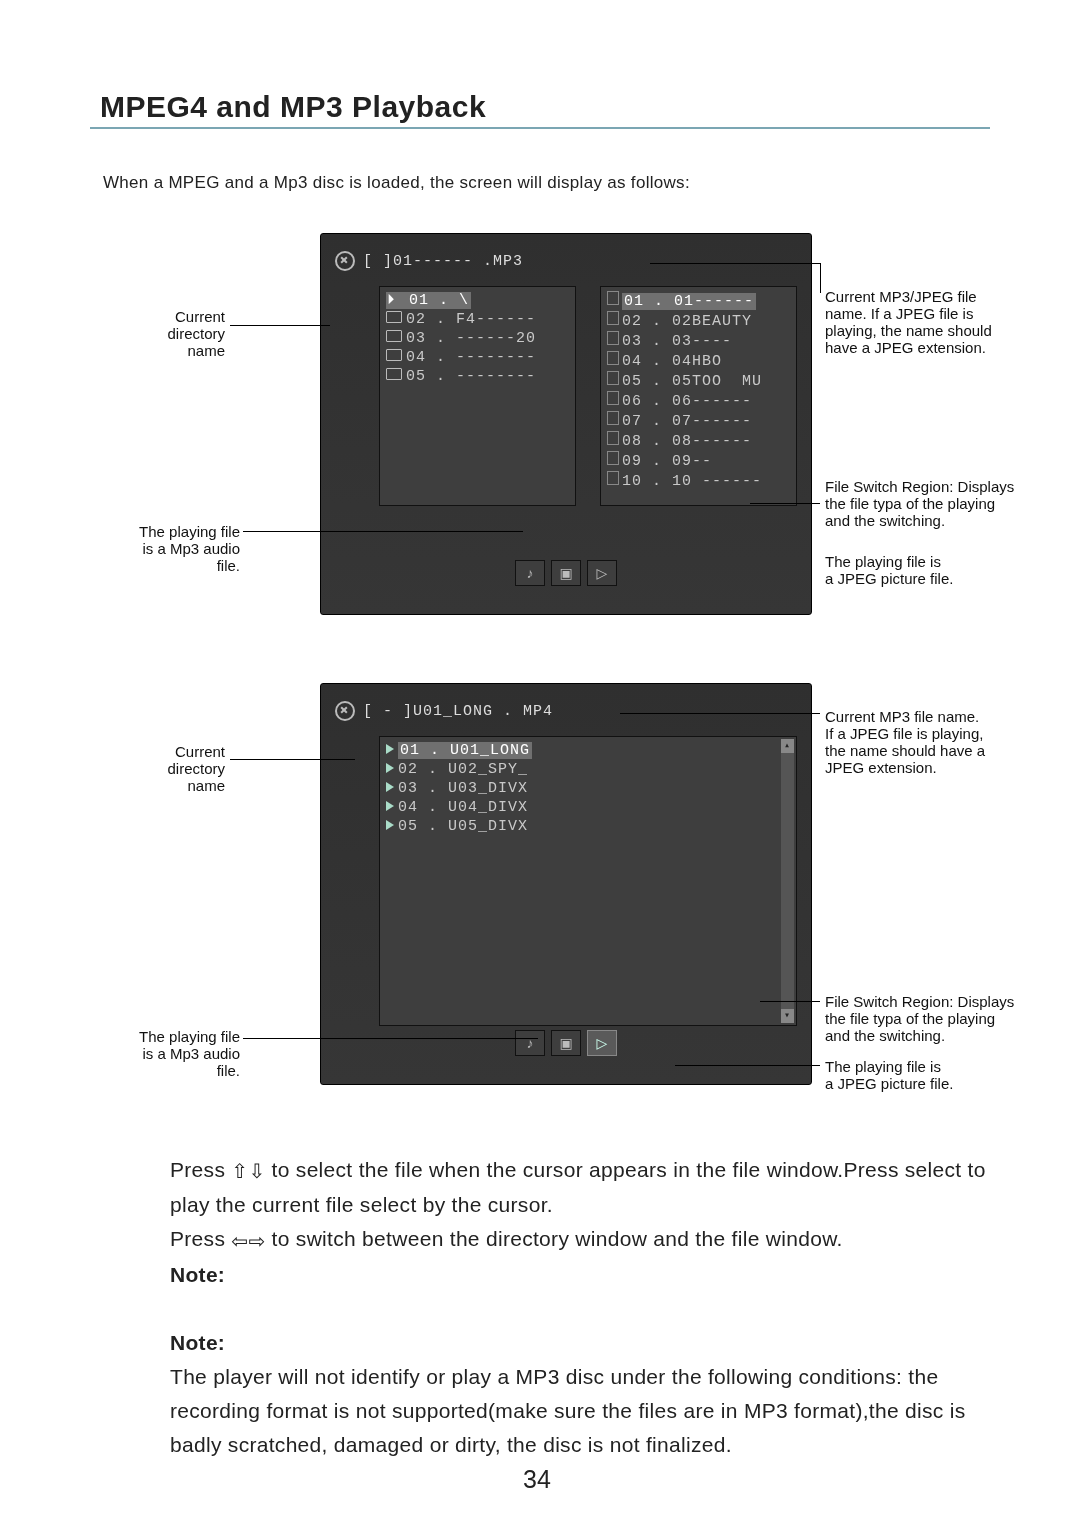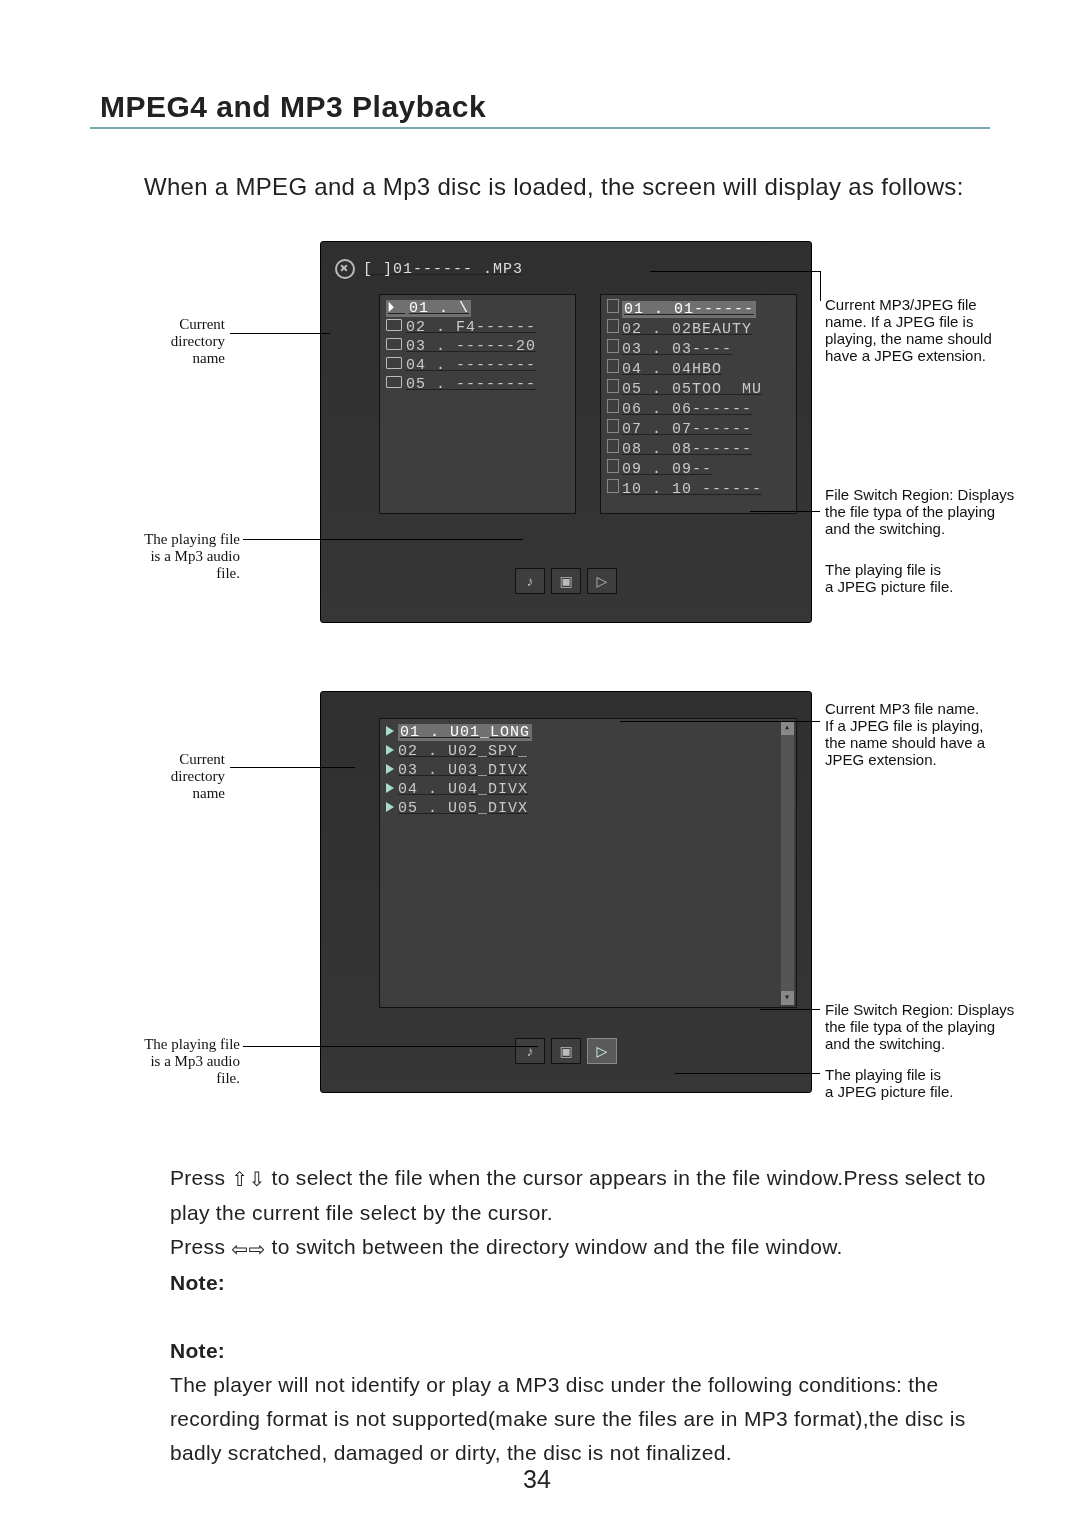--- a/index.html
+++ b/index.html
@@ -1,28 +1,28 @@
 <!DOCTYPE html>
 <html><head>
 <meta charset="utf-8">
 <style>
   html,body{margin:0;padding:0;background:#fff;}
   .page{width:1080px;height:1528px;margin:0 auto;position:relative;
         font-family:Arial,Helvetica,sans-serif;color:#222;box-sizing:border-box;
         padding:90px 60px 0 60px;}
   .title{font-size:30px;font-weight:bold;letter-spacing:.5px;margin:0 0 2px 40px;}
   .title-rule{height:2px;background:#7ba6b3;margin:3px 30px 44px 30px;}
-  .intro{font-size:24px;margin-left:84px;letter-spacing:.3px;}
+  .intro{font-size:17px;margin-left:43px;letter-spacing:.3px;}
 
   
   .shot-wrap{position:relative;margin:40px 0 35px 0;height:410px;}
   .shot{position:absolute;left:260px;top:0;width:490px;height:380px;
         background:linear-gradient(#2f2f2f,#363636);border-radius:3px;
         border:1px solid #000;}
-  .shot-inner{position:absolute;inset:14px 14px 14px 14px;text-decoration:underline;}
+  .shot-inner{position:absolute;inset:14px 14px 14px 14px;}
   .hdr{color:#ddd;font-family:"Courier New",monospace;font-size:15px;
        letter-spacing:1px;display:flex;align-items:center;gap:8px;height:26px;}
   .x-icon{display:inline-block;width:16px;height:16px;border:2px solid #bbb;
           border-radius:50%;position:relative;}
   .x-icon::before,.x-icon::after{content:"";position:absolute;left:3px;top:6px;
           width:8px;height:2px;background:#bbb;transform:rotate(45deg);}
   .x-icon::after{transform:rotate(-45deg);}
   .cols{display:flex;gap:24px;margin-top:12px;padding-left:44px;}
   .pane{flex:1;background:#3e3e3e;border:1px solid #111;height:210px;
         font-family:"Courier New",monospace;color:#c9c9c9;font-size:15px;
@@ -43,21 +43,21 @@
   .glyph.big{color:#cfe;}
   .fold{display:inline-block;width:14px;height:10px;border:1px solid #bbb;
         border-radius:1px;position:relative;background:#3e3e3e;margin-right:4px;}
   .note-ic{display:inline-block;width:10px;height:12px;border:1px solid #888;
         background:#3e3e3e;margin-right:3px;}
   .tri{display:inline-block;width:0;height:0;border-top:5px solid transparent;
        border-bottom:5px solid transparent;border-left:8px solid #aadcc8;margin-right:4px;}
 
   
   .call{position:absolute;font-size:15px;line-height:17px;color:#111;}
-  .call.left{text-align:right;font-family:Liberation Serif, serif;}
+  .call.left{text-align:right;}
   .lead{position:absolute;background:#000;}
 
   
   .instr{margin:40px 18px 0 110px;font-size:21px;line-height:34px;letter-spacing:.3px;}
   .instr b{font-weight:bold;}
   .arrow{display:inline-block;font-size:20px;vertical-align:middle;}
 
   .pageno{position:absolute;bottom:34px;left:0;right:6px;text-align:center;
           font-size:25px;}
   .row{white-space:pre;}
@@ -136,20 +136,24 @@
 and the switching.</div>
     <div class="lead" style="left:690px;top:270px;width:70px;height:1px"></div>
 
     <div class="call" style="left:765px;top:320px;width:260px;white-space:pre-line">The playing file is
 a JPEG picture file.</div>
   </div>
 
   <div class="shot-wrap" style="height:430px">
     <div class="shot" style="height:400px">
       <div class="shot-inner">
+        <div class="hdr">
+          <span class="x-icon"></span>
+          <span>[ - ]U01_LONG . MP4</span>
+        </div>
         <div class="cols">
           <div class="pane" style="height:280px">
             <div class="row"><span class="tri"></span><span class="sel">01 . U01_LONG</span></div>
             <div class="row"><span class="tri"></span><span>02 . U02_SPY_</span></div>
             <div class="row"><span class="tri"></span><span>03 . U03_DIVX</span></div>
             <div class="row"><span class="tri"></span><span>04 . U04_DIVX</span></div>
             <div class="row"><span class="tri"></span><span>05 . U05_DIVX</span></div>
             <div class="scroll">
               <div class="scroll-up">▴</div>
               <div class="scroll-dn">▾</div>
@@ -173,21 +177,21 @@
     <div class="call left" style="left:55px;top:60px;width:110px;white-space:pre-line">Current
 directory
 name</div>
     <div class="lead" style="left:170px;top:76px;width:125px;height:1px"></div>
 
     <div class="call left" style="left:25px;top:345px;width:155px;white-space:pre-line">The playing file
 is a Mp3 audio
 file.</div>
     <div class="lead" style="left:183px;top:355px;width:295px;height:1px"></div>
 
-    <div class="call" style="left:765px;top:9px;width:250px;white-space:pre-line">Current MP3 file name.
+    <div class="call" style="left:765px;top:25px;width:250px;white-space:pre-line">Current MP3 file name.
 If a JPEG file is playing,
 the name should have a
 JPEG extension.</div>
     <div class="lead" style="left:560px;top:30px;width:200px;height:1px"></div>
 
     <div class="call" style="left:765px;top:310px;width:270px;white-space:pre-line">File Switch Region: Displays
 the file typa of the playing
 and the switching.</div>
     <div class="lead" style="left:700px;top:318px;width:60px;height:1px"></div>
 

